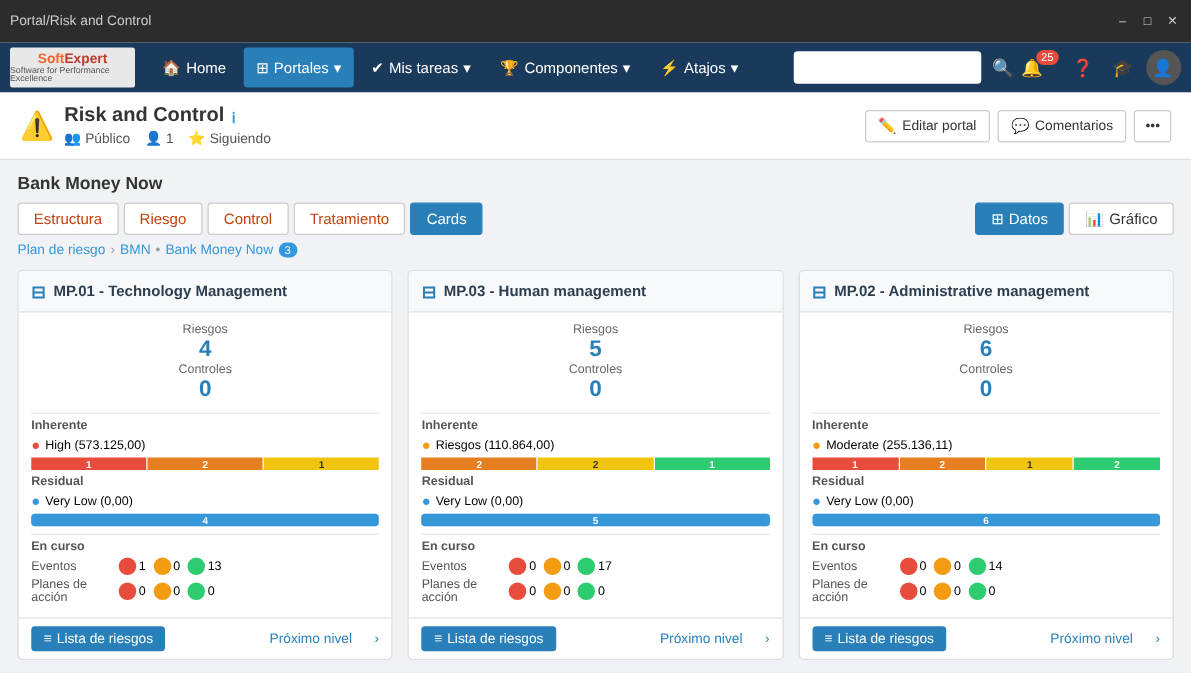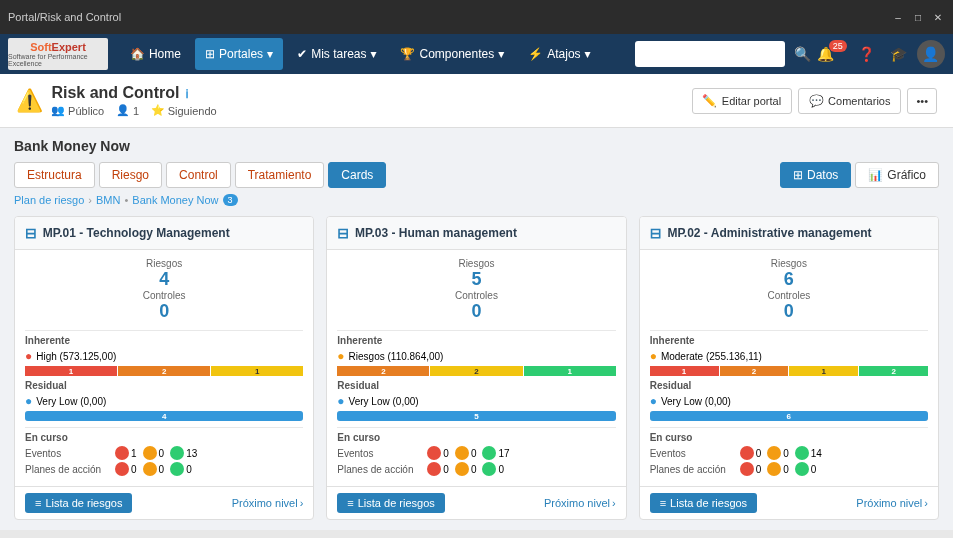--- a/index.html
+++ b/index.html
@@ -257,21 +257,21 @@
     .seg-orange { background: #e67e22; }
     .seg-yellow { background: #f1c40f; color: #333; }
     .seg-green { background: #2ecc71; }
 
     .progress-row { margin-bottom: 6px; }
     .progress-bar-wrap { background: #e0e0e0; border-radius: 3px; height: 10px; margin-top: 2px; }
     .progress-bar-fill { background: #3498db; height: 10px; border-radius: 3px; display: flex; align-items: center; justify-content: center; color: #fff; font-size: 8px; font-weight: bold; }
 
     .en-curso-section { margin-top: 4px; }
     .en-curso-row { display: flex; align-items: center; margin-bottom: 2px; }
-    .en-curso-label { font-size: 10px; color: #555; width: 90px; }
+    .en-curso-label { font-size: 10px; color: #555; width: 70px; }
     .badge-group { display: flex; gap: 6px; }
     .badge-item { display: flex; align-items: center; gap: 2px; font-size: 10px; }
     .badge-dot {
       width: 14px;
       height: 14px;
       border-radius: 50%;
       display: flex;
       align-items: center;
       justify-content: center;
       color: #fff;
@@ -300,21 +300,21 @@
       display: flex;
       align-items: center;
       gap: 4px;
     }
     .next-level-link {
       color: #2980b9;
       font-size: 11px;
       cursor: pointer;
       display: flex;
       align-items: center;
-      gap: 2px;
+      gap: 18px;
     }
 
     .divider-line { border: none; border-top: 1px solid #e8e8e8; margin: 4px 0; }
   </style>
 </head>
 <body>
 
 <div class="title-bar">
   <span>Portal/Risk and Control</span>
   <div class="title-bar-controls">

